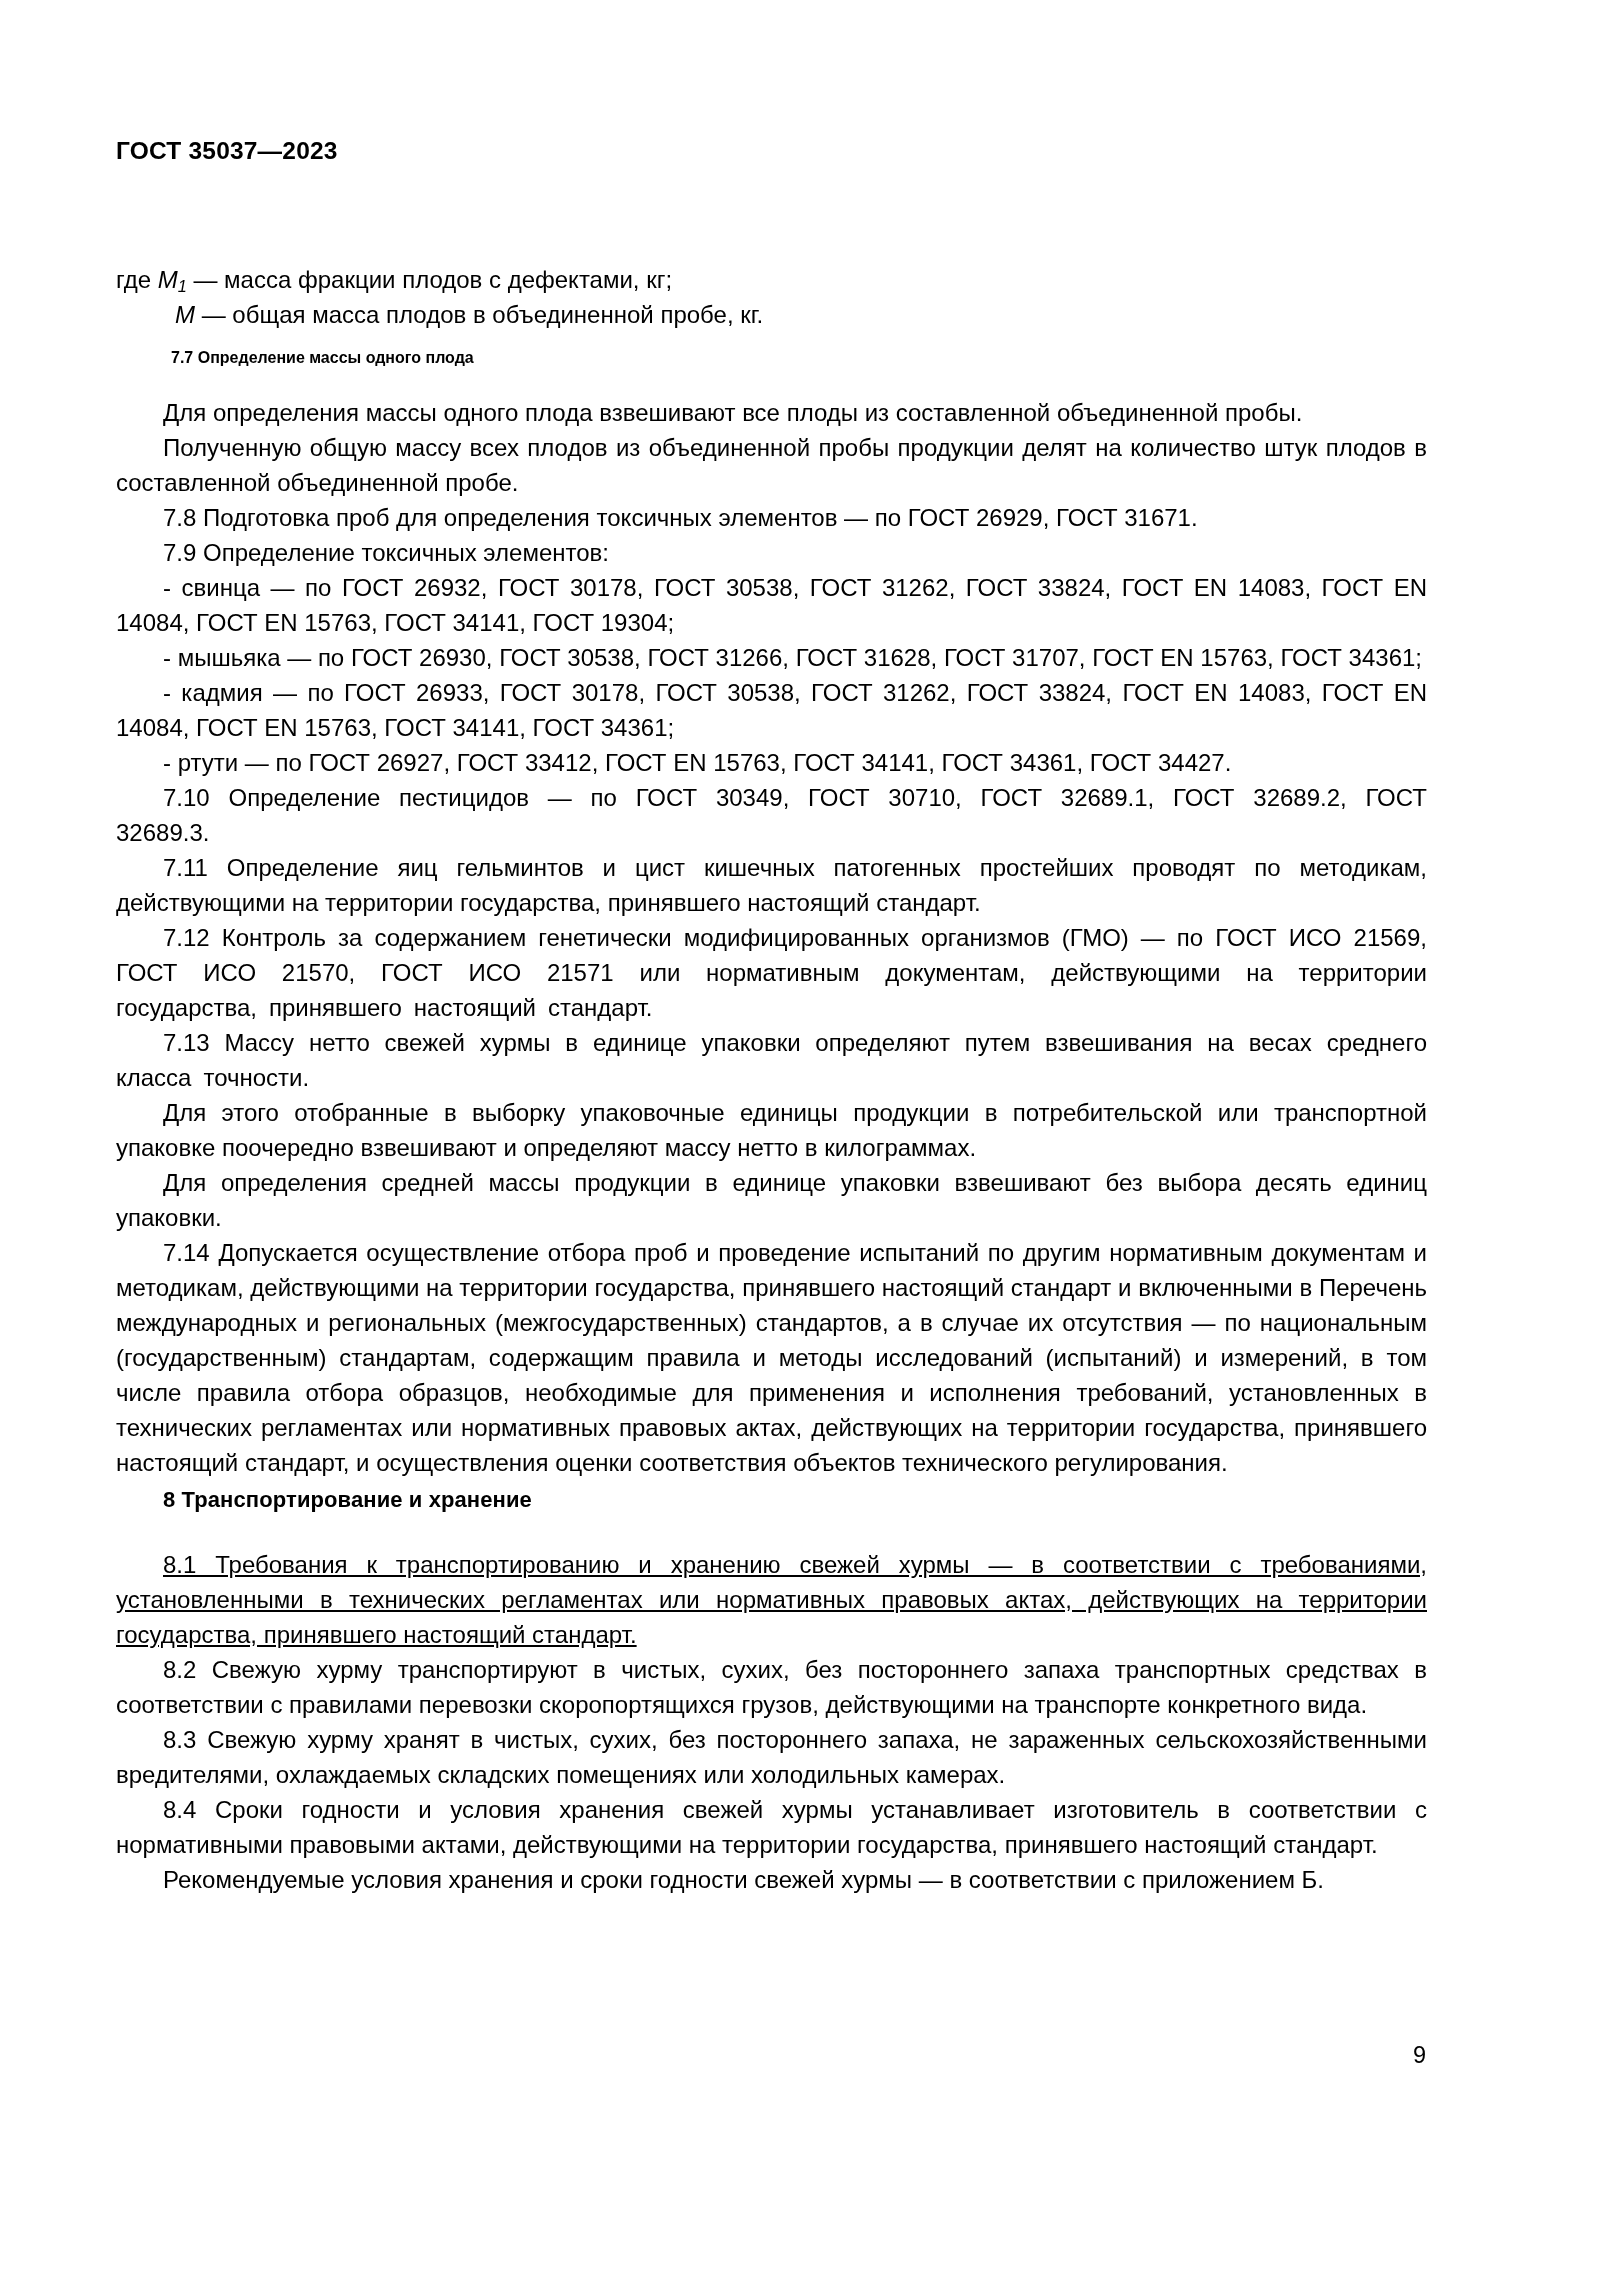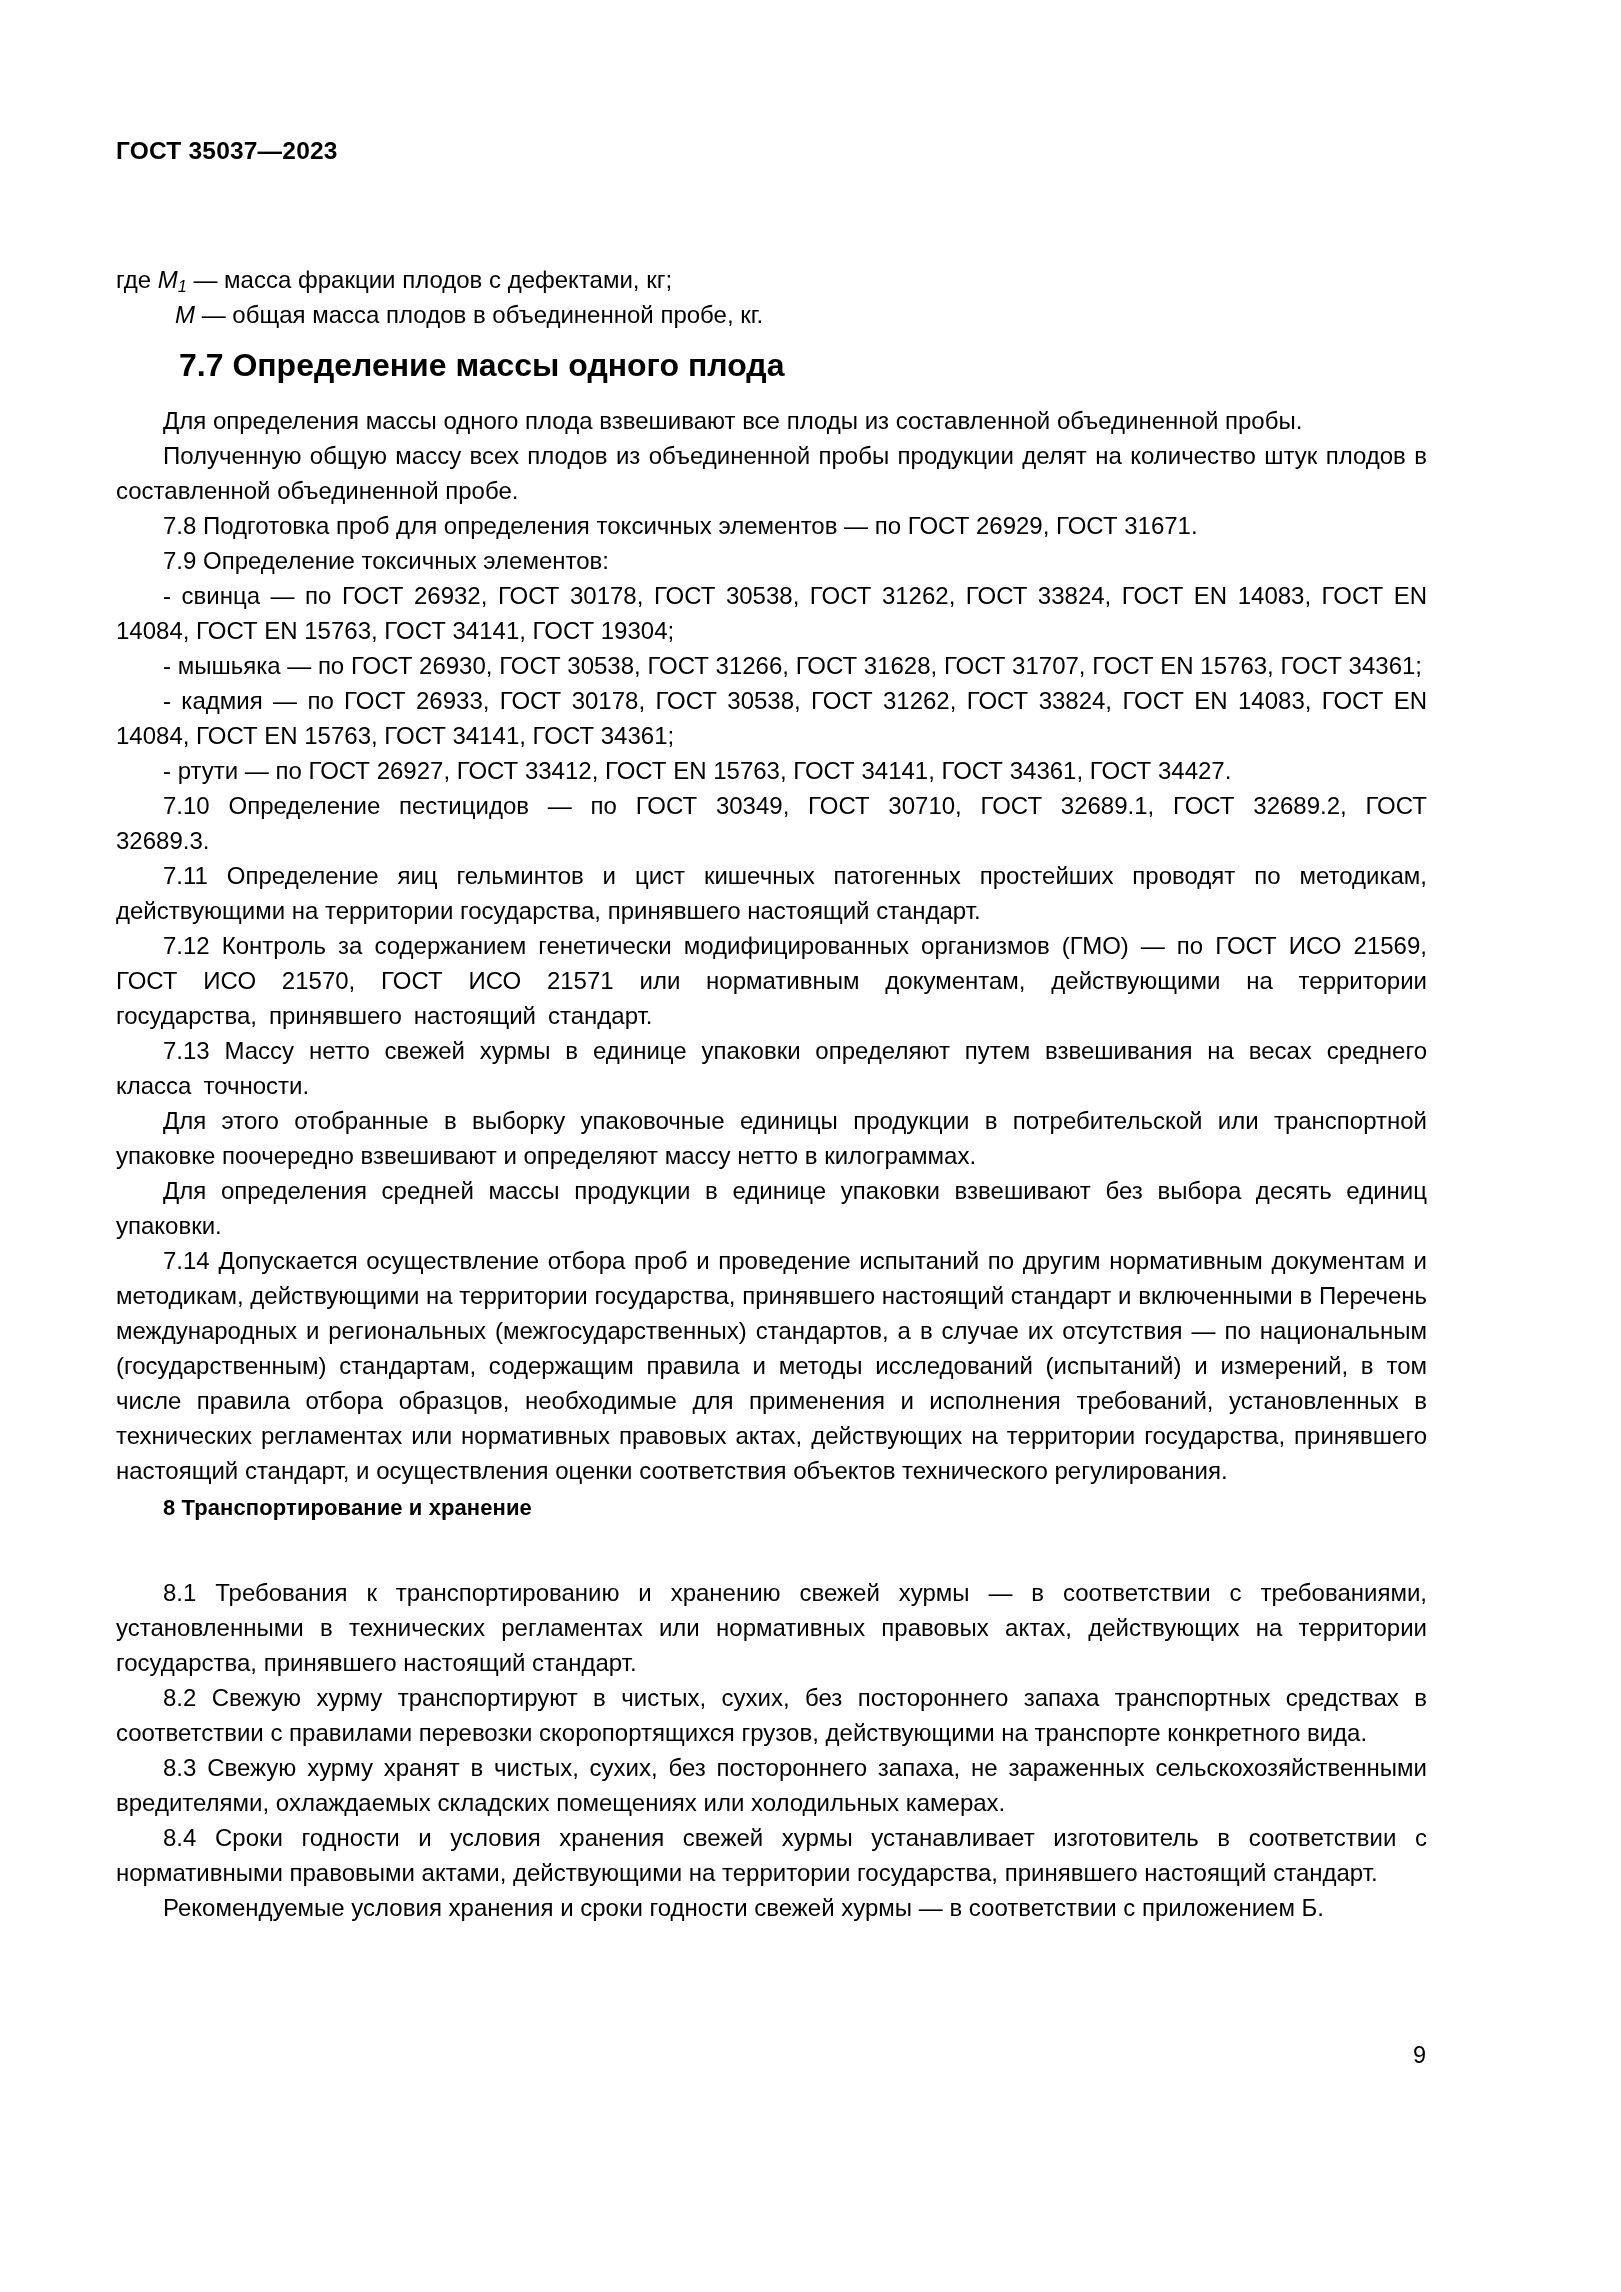--- a/index.html
+++ b/index.html
@@ -60,40 +60,40 @@
   .var { font-style: italic; }
   .var sub {
     font-style: italic;
     font-size: 0.68em;
     vertical-align: -0.26em;
     line-height: 0;
   }
 
   
   h2.sub-heading {
-    margin: 16px;
-    font-size: 32px;
+    margin: 8px;
+    font-size: 16px;
     font-weight: bold;
     text-indent: 47px;
     line-height: 35px;
   }
   h1.section-heading {
     margin: 0;
     font-size: 22px;
     font-weight: bold;
     text-indent: 47px;
     line-height: 39px;
     letter-spacing: 0.1px;
   }
 
   
   .gap-before-sub      { margin-top: 29px; }
   .gap-after-sub       { margin-top: 19.6px; }
   .gap-before-section  { margin-top: 55px; }
-  .gap-after-section   { margin-top: 48px; }
+  .gap-after-section   { margin-top: 28px; text-decoration: underline; }
 
   
   .dash-item { text-indent: 47px; }
 
   
   .track-loose { word-spacing: 0.22em; }
   .track-loose-2 { word-spacing: 0.45em; }
 
   
   .page-number {

